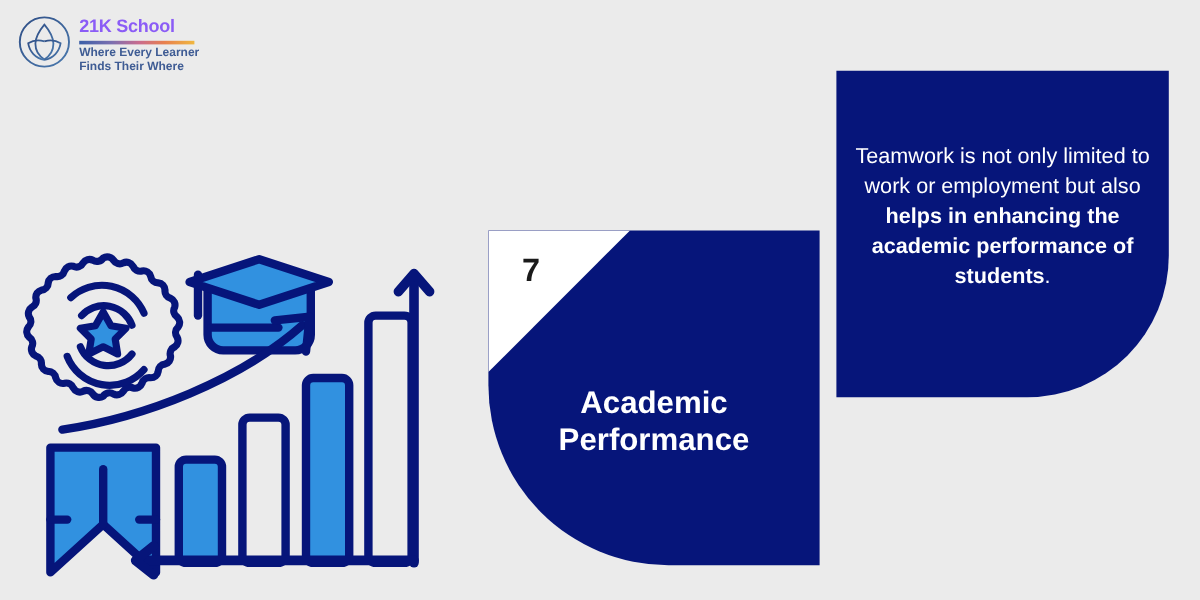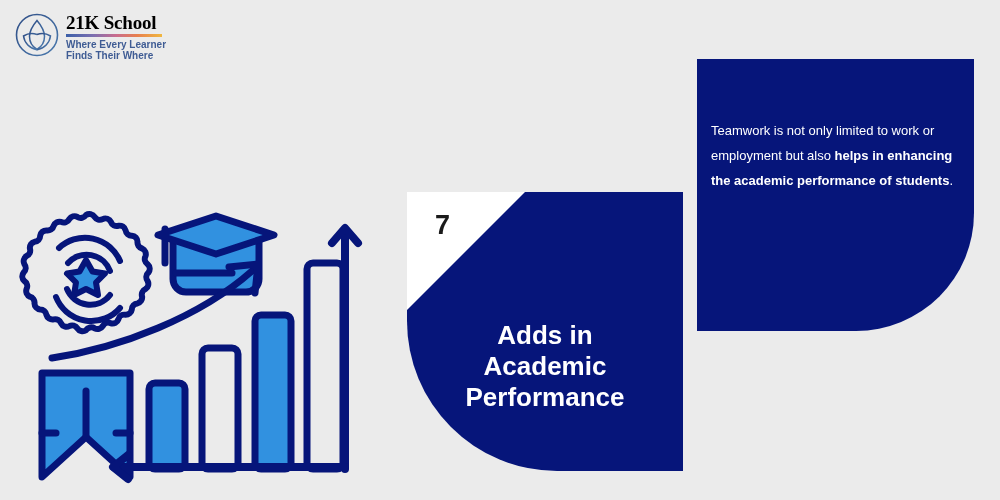--- a/index.html
+++ b/index.html
@@ -9,22 +9,22 @@
     font-family:"Liberation Sans", sans-serif;
     position:relative;
     overflow:hidden;
   }
 
   
   #logo { position:absolute; left:14px; top:10px; width:175px; height:50px; }
   #logo-mark { position:absolute; left:0; top:2px; width:46px; height:46px; }
   #logo-text { position:absolute; left:52px; top:2px; width:120px; }
   #logo-name {
-    font-size:19px; font-weight:bold; color:#000000;
-    letter-spacing:-0.2px; line-height:21px;font-family:Liberation Serif, serif;
+    font-size:15px; font-weight:bold; color:#8b5cf6;
+    letter-spacing:-0.2px; line-height:21px;
   }
   #logo-rule {
     height:2.5px; width:96px; margin-top:1px;
     background:linear-gradient(to right,#3B5FA8 0%,#7B6FB0 28%,#C96C8E 52%,#E8804E 74%,#F0B73F 100%);
   }
   #logo-tagline {
     margin-top:2px; font-size:10px; color:#3F5C94;
     line-height:11.5px; font-weight:bold;
   }
 
@@ -59,22 +59,22 @@
   }
 
   
   #card-quote {
     position:absolute; left:697px; top:59px; width:277px; height:272px;
     background:#06157A;
     border-bottom-right-radius:118px;
   }
   #card-quote-text {
     position:absolute; left:0; right:0; top:59px;
-    text-align:left; color:#FFFFFF;
-    font-size:13px; line-height:25px;
+    text-align:center; color:#FFFFFF;
+    font-size:18px; line-height:25px;
     padding:0 14px;
   }
   #card-quote-text .b { font-weight:bold; }
 </style>
 </head>
 <body>
 
 <div id="logo">
 
   <svg id="logo-mark" viewBox="0 0 46 46">
@@ -165,21 +165,20 @@
     <path d="M118 250 L103 262 L118 274" fill="none" stroke="#06157A" stroke-width="8" stroke-linecap="round" stroke-linejoin="round"></path>
   </g>
 </svg>
 
 <div id="card-main">
   <div id="corner-number-wrap">
     <div id="corner-number-tri"></div>
     <div id="corner-number">7</div>
   </div>
   <div id="card-main-title">
-    <div>Adds in</div>
     <div>Academic</div>
     <div>Performance</div>
   </div>
 </div>
 
 <div id="card-quote">
   <div id="card-quote-text"><span>Teamwork is not only limited to work or employment but also </span><span class="b">helps in enhancing the academic performance of students</span><span>.</span></div>
 </div>
 
 </body></html>

